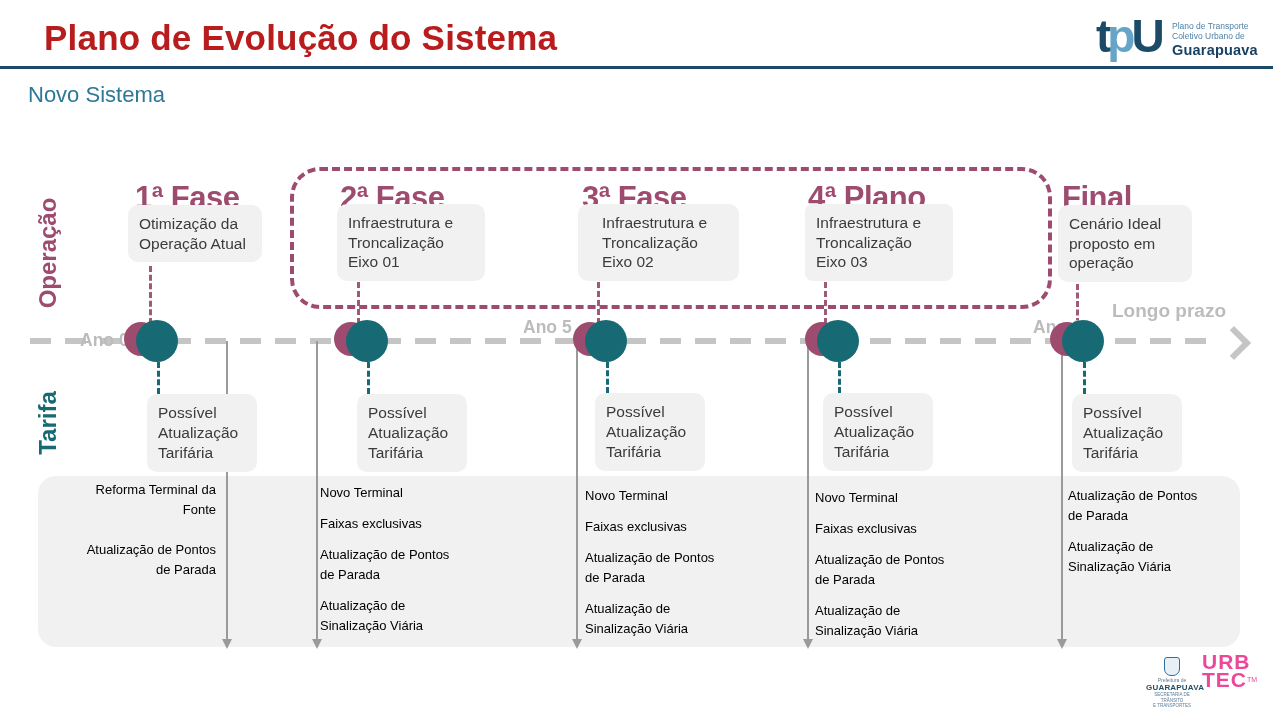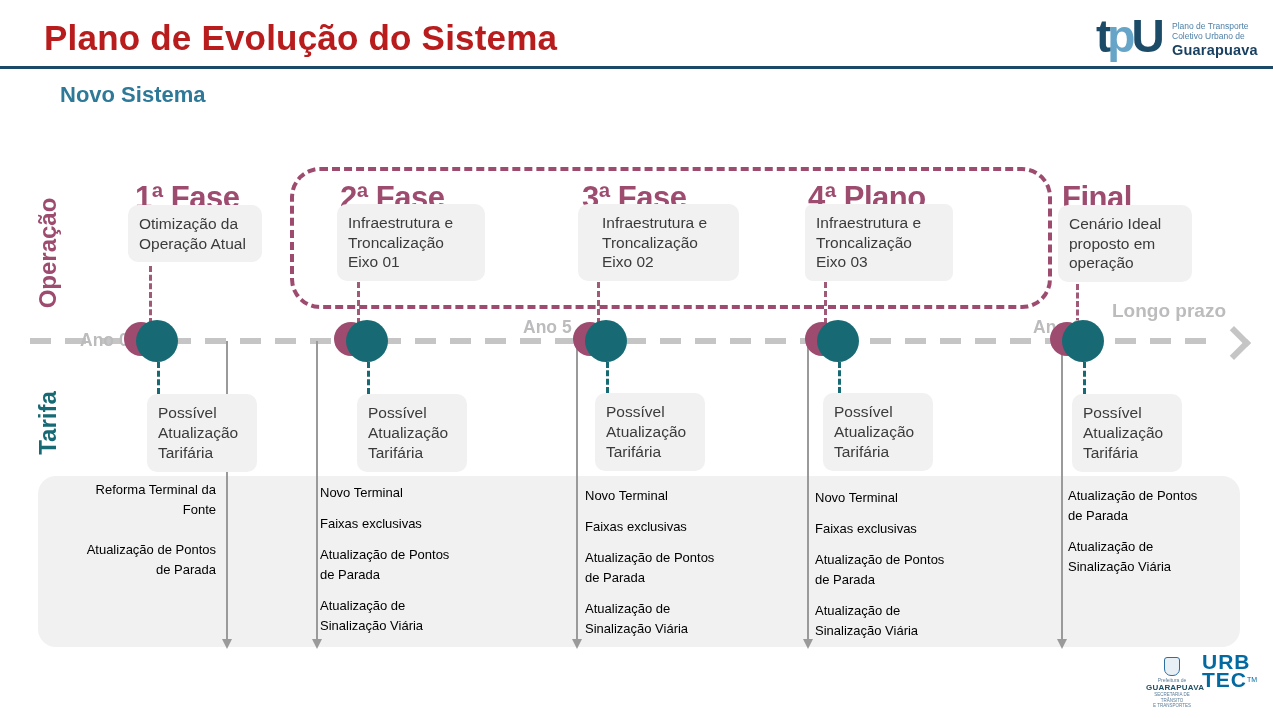--- a/index.html
+++ b/index.html
@@ -7,21 +7,21 @@
     width:1273px;height:718px;position:relative;overflow:hidden;
     background:#ffffff;
     font-family:"Liberation Sans","DejaVu Sans",sans-serif;
     -webkit-font-smoothing:antialiased;
   }
   .abs{position:absolute;}
 
   
   .page-title{left:44px;top:18px;font-size:35px;font-weight:700;color:#b91c1c;letter-spacing:.2px;}
   .header-rule{left:0;top:66px;width:1273px;height:3px;background:#1B4A68;}
-  .page-subtitle{left:60px;top:82px;font-size:22px;font-weight:700;color:#2E7898;}
+  .page-subtitle{left:28px;top:82px;font-size:22px;font-weight:400;color:#2E7898;}
 
   
   .tpu{left:1096px;top:10px;font-weight:700;font-size:46px;letter-spacing:-4px;line-height:52px;}
   .tpu .lt-t,.tpu .lt-u{color:#1C4B67;}
   .tpu .lt-p{color:#66A5C7;}
   .logo-tagline{left:1172px;top:21px;width:105px;font-size:8.5px;line-height:10px;color:#4E81A8;}
   .logo-city{left:1172px;top:42px;font-size:14.5px;font-weight:700;color:#173F5F;letter-spacing:.2px;}
 
   
   .vlabel{display:flex;align-items:center;justify-content:center;}
@@ -63,21 +63,21 @@
   .invest-col p{margin:0 0 11px 0;}
   .invest-col.right{text-align:right;}
   .invest-col.right p{margin:0 0 20px 0;}
 
   
   .pref-block{left:1146px;top:657px;width:52px;text-align:center;color:#5B7C99;}
   .pref-crest{width:14px;height:17px;margin:0 auto 1px auto;background:#E8F0F6;border:1.5px solid #2F6FA0;border-radius:3px 3px 7px 7px;}
   .pref-top{font-size:5px;line-height:6px;}
   .pref-name{font-size:8px;font-weight:700;color:#1F4E63;line-height:9px;letter-spacing:.2px;}
   .pref-sub{font-size:4.5px;line-height:5.5px;}
-  .urbtec{left:1202px;top:653px;font-size:21px;font-weight:800;line-height:18px;color:#0369a1;letter-spacing:1px;}
+  .urbtec{left:1202px;top:653px;font-size:21px;font-weight:800;line-height:18px;color:#ec4899;letter-spacing:1px;}
   .urbtec .tm{font-size:7px;font-weight:400;vertical-align:top;letter-spacing:0;}
 </style>
 </head>
 <body>
 
 <div class="abs page-title">Plano de Evolução do Sistema</div>
 <div class="abs header-rule"></div>
 <div class="abs page-subtitle">Novo Sistema</div>
 
 <div class="abs tpu"><span class="lt-t">t</span><span class="lt-p">p</span><span class="lt-u">U</span></div>

